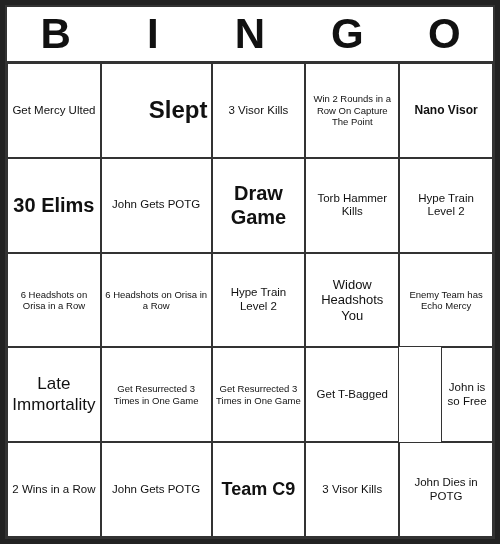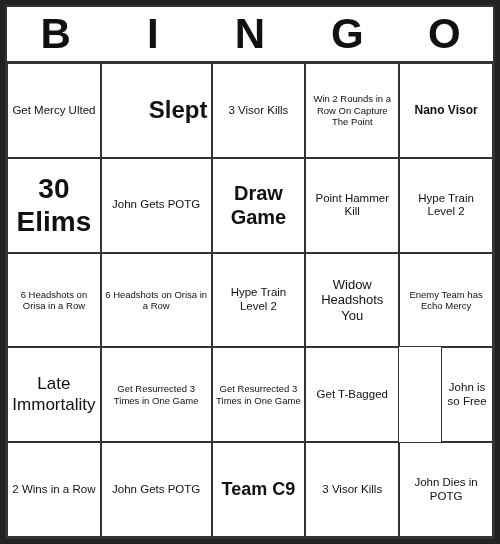--- a/index.html
+++ b/index.html
@@ -65,24 +65,24 @@
     <div class="bingo-letter">N</div>
     <div class="bingo-letter">G</div>
     <div class="bingo-letter">O</div>
   </div>
   <div class="bingo-grid">
   <div class="cell" style="font-size: 11.5px;">Get Mercy Ulted</div>
       <div class="cell" style="font-size: 24px; font-weight: bold; padding-left: 47px;">Slept</div>
       <div class="cell" style="font-size: 11.5px;">3 Visor Kills</div>
       <div class="cell" style="font-size: 9.5px;">Win 2 Rounds in a Row On Capture The Point</div>
       <div class="cell" style="font-size: 12px; font-weight: bold;">Nano Visor</div>
-      <div class="cell" style="font-size: 28px; font-weight: bold;">30 Elims</div>
+      <div class="cell" style="font-size: 20px; font-weight: bold;">30 Elims</div>
       <div class="cell" style="font-size: 11.5px;">John Gets POTG</div>
       <div class="cell" style="font-size: 20px; font-weight: bold;">Draw Game</div>
-      <div class="cell" style="font-size: 11.5px;">Point Hammer Kill</div>
+      <div class="cell" style="font-size: 11.5px;">Torb Hammer Kills</div>
       <div class="cell" style="font-size: 11.5px;">Hype Train Level 2</div>
       <div class="cell" style="font-size: 9.5px;">6 Headshots on Orisa in a Row</div>
       <div class="cell" style="font-size: 9.5px;">6 Headshots on Orisa in a Row</div>
       <div class="cell" style="font-size: 11.5px;">Hype Train Level 2</div>
       <div class="cell" style="font-size: 13px;">Widow Headshots You</div>
       <div class="cell" style="font-size: 9.5px;">Enemy Team has Echo Mercy</div>
       <div class="cell" style="font-size: 17px; text-align: center;">Late Immortality</div>
       <div class="cell" style="font-size: 9.5px;">Get Resurrected 3 Times in One Game</div>
       <div class="cell" style="font-size: 9.5px;">Get Resurrected 3 Times in One Game</div>
       <div class="cell" style="font-size: 11.5px;">Get T-Bagged</div>

